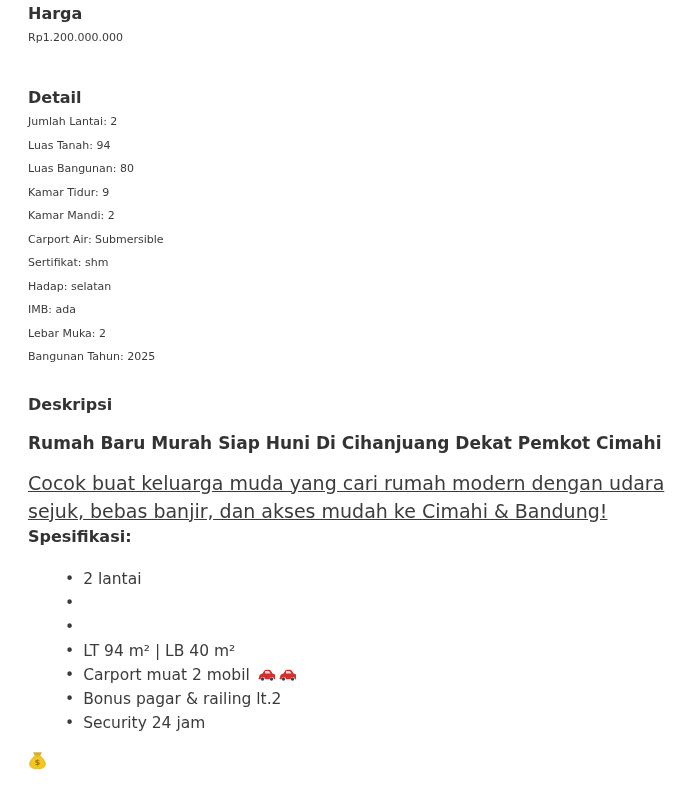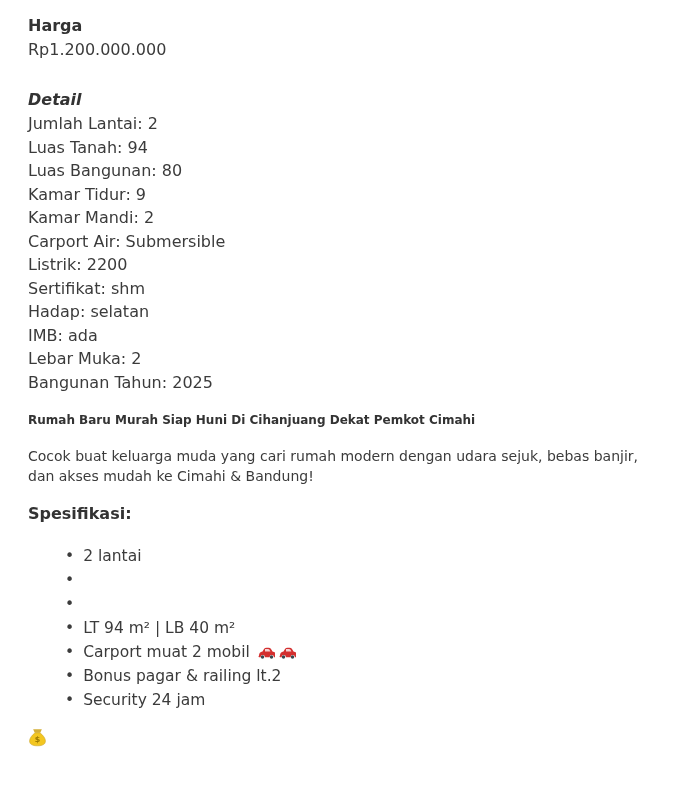--- a/index.html
+++ b/index.html
@@ -6,48 +6,49 @@
   html, body { margin: 0; padding: 0; }
   body {
     width: 690px;
     height: 804px;
     background: #ffffff;
     font-family: "DejaVu Sans", "Liberation Sans", sans-serif;
     color: #3b3b3b;
     overflow: hidden;
   }
   .page {
-    padding: 14px 25px 0 28px;
+    padding: 2px 25px 0 28px;
   }
   .heading {
     font-size: 16px;
     font-weight: 700;
     color: #333333;
     line-height: 24px;
   }
   .text-line {
-    font-size: 16px;
+    font-size: 11px;
     line-height: 24px;
   }
   .detail-list .text-line {
     line-height: 23.5px;
   }
-  .mt-section { margin-top: 26px; font-style: italic; }
+  .mt-section { margin-top: 36px; }
   .mt-block   { margin-top: 24px; }
   .mt-para    { margin-top: 14px; }
   .listing-title {
-    font-size: 12px;
+    font-size: 17px;
     font-weight: 700;
     color: #333333;
     line-height: 24px;
   }
   .paragraph {
-    font-size: 14px;
-    line-height: 20px;
+    font-size: 19px;
+    line-height: 28px;
     max-width: 640px;
+    text-decoration: underline;
   }
   .spec-list {
     margin: 18px 0 0 0;
     padding: 0 0 0 37px;
     list-style: none;
   }
   .spec-item {
     display: flex;
     align-items: center;
     font-size: 15.5px;
@@ -82,32 +83,32 @@
   <div class="text-line">Rp1.200.000.000</div>
 
   <div class="heading mt-section">Detail</div>
   <div class="detail-list">
     <div class="text-line">Jumlah Lantai: 2</div>
     <div class="text-line">Luas Tanah: 94</div>
     <div class="text-line">Luas Bangunan: 80</div>
     <div class="text-line">Kamar Tidur: 9</div>
     <div class="text-line">Kamar Mandi: 2</div>
     <div class="text-line">Carport Air: Submersible</div>
-    <div class="text-line">Listrik: 2200</div>
     <div class="text-line">Sertifikat: shm</div>
     <div class="text-line">Hadap: selatan</div>
     <div class="text-line">IMB: ada</div>
     <div class="text-line">Lebar Muka: 2</div>
     <div class="text-line">Bangunan Tahun: 2025</div>
   </div>
 
+  <div class="heading mt-block">Deskripsi</div>
   <div class="listing-title mt-para">Rumah Baru Murah Siap Huni Di Cihanjuang Dekat Pemkot Cimahi</div>
   <div class="paragraph mt-para">Cocok buat keluarga muda yang cari rumah modern dengan udara sejuk, bebas banjir, dan akses mudah ke Cimahi &amp; Bandung!</div>
 
-  <div class="heading" style="margin-top:16px">Spesifikasi:</div>
+  <div class="heading" style="">Spesifikasi:</div>
   <ul class="spec-list">
     <li class="spec-item">
       <span class="bullet">•</span>
       <span>2 lantai</span>
     </li>
     <li class="spec-item">
       <span class="bullet">•</span>
     </li>
     <li class="spec-item">
       <span class="bullet">•</span>

